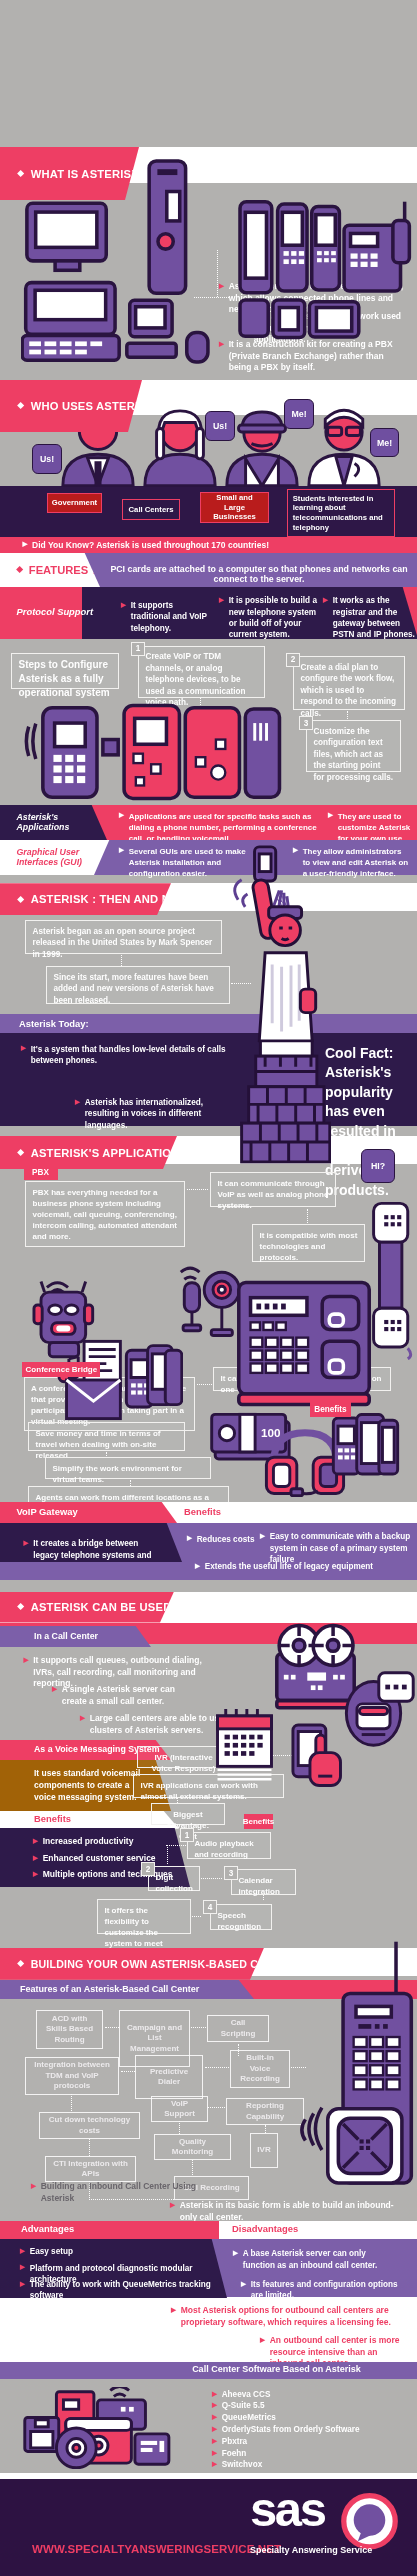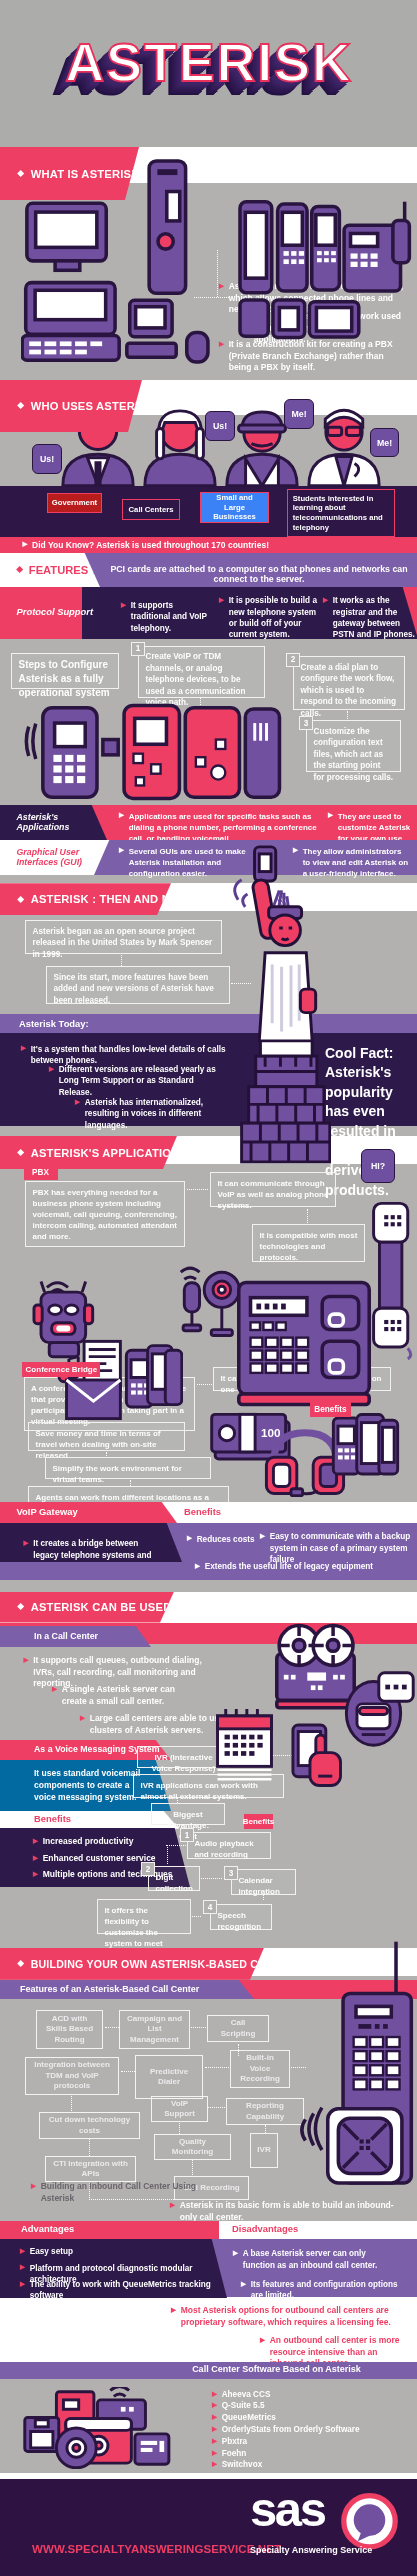--- a/index.html
+++ b/index.html
@@ -44,23 +44,20 @@
       -13px 13px #261346,-14px 14px #231142}
   svg{display:block}
   .ill{position:absolute;z-index:1}
   .hi-z{z-index:5}
 </style>
 </head>
 <body>
 
 <div id="page">
 
-  <div class="sec" style="top:0;height:147px;background:#acacab">
-    <h1 id="hero-title">ASTERISK</h1>
-  </div>
 
   <div class="sec" style="top:147px;height:233px">
     <div class="wband" style="top:0;height:36px"></div>
     <div class="banner" style="top:0;width:139px;height:53px">
       <span class="dia"></span>
       <h2>WHAT IS ASTERISK ?</h2>
     </div>
 
     <svg class="ill" style="top:8.8px;left:20.6px" width="194" height="218" viewBox="0 0 330 370">
       <g stroke="#2a1440" stroke-width="6" fill="#7150a0">
@@ -201,21 +198,21 @@
     <div class="bub" style="top:48px;left:370px;width:27px;height:27px;font-size:8.8px">
         <span>Me!</span>
       </div>
     <div class="abs" style="top:106px;height:51px;width:418px;background:#2e1747"></div>
     <div class="lblbox" style="top:113px;left:47px;width:55px;height:20px;background:#b91c1c">
         <span>Government</span>
       </div>
     <div class="lblbox" style="top:119px;left:122px;width:58px;height:21px;background:#2e1747">
         <span>Call Centers</span>
       </div>
-    <div class="lblbox" style="top:112px;left:200px;width:69px;height:31px;background:#3b82f6">
+    <div class="lblbox" style="top:112px;left:200px;width:69px;height:31px;background:#b91c1c">
         <span>Small and Large Businesses</span>
       </div>
     <div class="lblbox" style="top:109px;left:287px;width:108px;height:48px;background:#2e1747;text-align:left">
         <span>Students interested in learning about telecommunications and telephony</span>
       </div>
     <div class="abs" style="top:157px;height:16.5px;width:418px;background:#ee3e64">
       <div class="bl tw" style="top:2.9px;left:22.4px;width:377px;font-size:8.5px">
         <span class="tri">▶</span>
         <span>Did You Know? Asterisk is used throughout 170 countries!</span>
         </div>
@@ -336,24 +333,20 @@
     <div class="dv" style="top:80px;left:121px;height:10.6px"></div>
     <div class="gbox" style="top:91px;left:46px;width:184px;height:38px">Since its start, more features have been added and new versions of Asterisk have been released.</div>
     <div class="dh" style="top:108px;left:231px;width:20px"></div>
     <div class="abs" style="top:139px;height:19px;width:418px;background:#7c5fa9">
       <div class="abs" style="top:3.5px;left:19px;color:#fff;font-weight:700;font-size:9.4px">Asterisk Today:</div>
     </div>
     <div class="abs" style="top:158px;height:93px;width:418px;background:#2e1a4a">
       <div class="bl" style="top:10.6px;left:21px;width:224px;font-size:8.2px">
         <span class="tri">▶</span>
           <span>It's a system that handles low-level details of calls between phones.</span>
-        </div>
-      <div class="bl" style="top:31px;left:49px;width:168px;font-size:8.2px">
-        <span class="tri">▶</span>
-          <span>Different versions are released yearly as Long Term Support or as Standard Release.</span>
         </div>
       <div class="bl" style="top:64px;left:75px;width:153px;font-size:8.2px">
         <span class="tri">▶</span>
           <span>Asterisk has internationalized, resulting in voices in different languages.</span>
         </div>
       <div class="abs" style="top:10.6px;left:325px;width:86px;color:#fff;font-size:14px;font-weight:600;line-height:1.4">Cool Fact: Asterisk's popularity has even resulted in several derived products.</div>
     </div>
   </div>
 
   <svg class="ill hi-z" style="top:841px;left:231px" width="100" height="338" viewBox="0 0 170 575">
@@ -690,21 +683,21 @@
           <rect x="14" y="16" width="38" height="58" fill="#fff"></rect>
         <rect x="44" y="22" width="16" height="46" rx="8" fill="#ee3e64"></rect>
         <rect x="34" y="52" width="52" height="56" rx="16" fill="#ee3e64"></rect>
         <path d="M48 92 h24" stroke="#2a1440"></path>
       </g>
     </svg>
 
     <div class="abs sl-r" style="top:149px;height:20px;width:171px;background:#ee3e64">
       <div class="abs" style="top:4.1px;left:34px;color:#fff;font-weight:800;font-size:8.8px">As a Voice Messaging System</div>
     </div>
-    <div class="abs sl-r" style="top:169px;height:51px;width:171px;background:#0369a1">
+    <div class="abs sl-r" style="top:169px;height:51px;width:171px;background:#a16207">
       <div class="abs" style="top:8.2px;left:34px;width:118px;color:#fff;font-size:8.5px;font-weight:600;line-height:1.4">It uses standard voicemail components to create a voice messaging system.</div>
     </div>
     <div class="abs sl-r" style="top:220px;height:17.7px;width:179px;background:#fff">
       <div class="abs" style="top:2.4px;left:34px;color:#ee3e64;font-weight:800;font-size:9.4px">Benefits</div>
     </div>
     <div class="abs sl-r" style="top:237px;height:59px;width:190px;background:#2e1a4a">
       <div class="bl" style="top:8.2px;left:33px;width:141px">
         <span class="tri">▶</span>
           <span>Increased productivity</span>
         </div>
@@ -750,21 +743,21 @@
       <span class="dia"></span>
       <h2 style="font-size:10.6px">BUILDING YOUR OWN ASTERISK-BASED CALL CENTER</h2>
     </div>
     <div class="abs" style="top:34px;height:19px;width:418px;background:#ee3e64"></div>
     <div class="abs sl-r" style="top:34px;height:19px;width:254px;background:#7c5fa9;z-index:2">
       <div class="abs" style="top:3.5px;left:20px;color:#fff;font-weight:700;font-size:9px">Features of an Asterisk-Based Call Center</div>
     </div>
 
     <div class="fbox" style="top:64px;left:36px;width:67px;height:39px">ACD with Skills Based Routing</div>
     <div class="dh" style="top:81px;left:105px;width:14px"></div>
-    <div class="fbox" style="top:64px;left:119px;width:71px;height:39px">Campaign and List Management</div>
+    <div class="fbox" style="top:64px;left:119px;width:71px;height:57px">Campaign and List Management</div>
     <div class="dh" style="top:81px;left:191px;width:15.3px"></div>
     <div class="fbox" style="top:69px;left:207px;width:62px;height:27px">Call Scripting</div>
     <div class="dv" style="top:98px;left:238px;height:11.8px"></div>
     <div class="fbox" style="top:111px;left:25px;width:94px;height:38px">Integration between TDM and VoIP protocols</div>
     <div class="dh" style="top:125px;left:121px;width:14px"></div>
     <div class="fbox" style="top:109px;left:135px;width:68px;height:44px">Predictive Dialer</div>
     <div class="dh" style="top:121px;left:205px;width:23.5px"></div>
 
     <div class="fbox" style="top:104px;left:230px;width:60px;height:38px">Built-in Voice Recording</div>
     <div class="dh" style="top:121px;left:291px;width:15.3px"></div>

